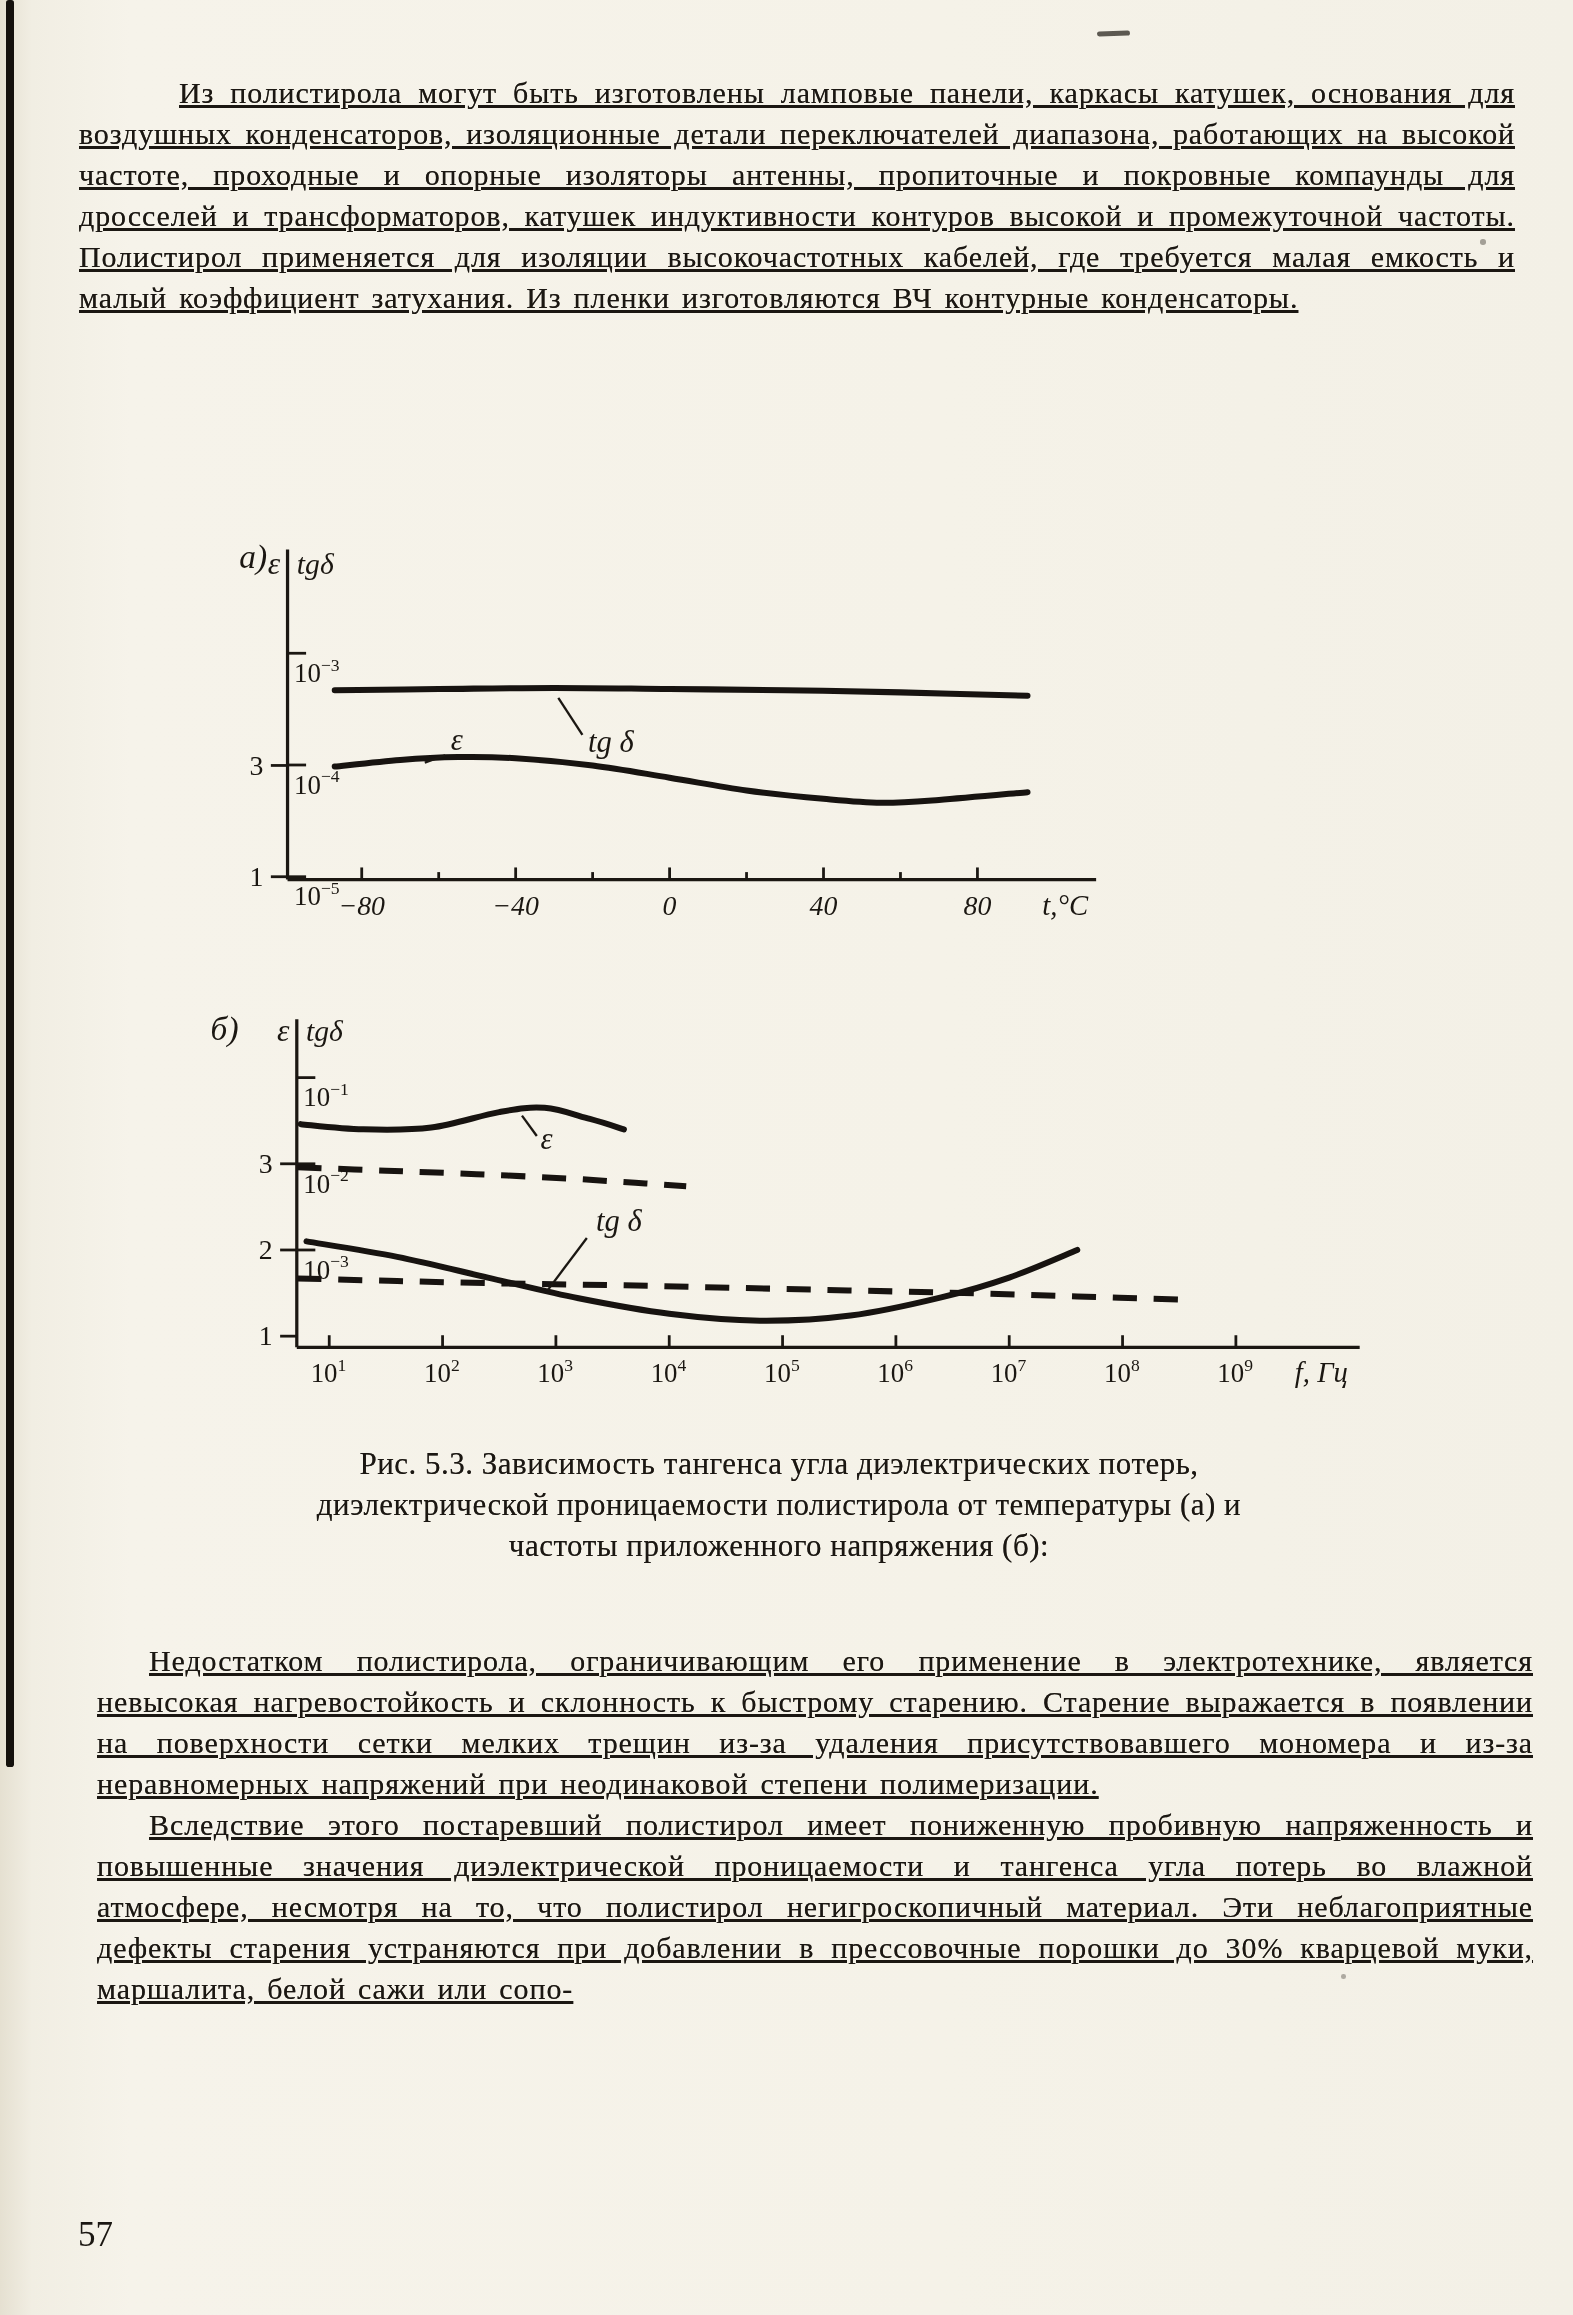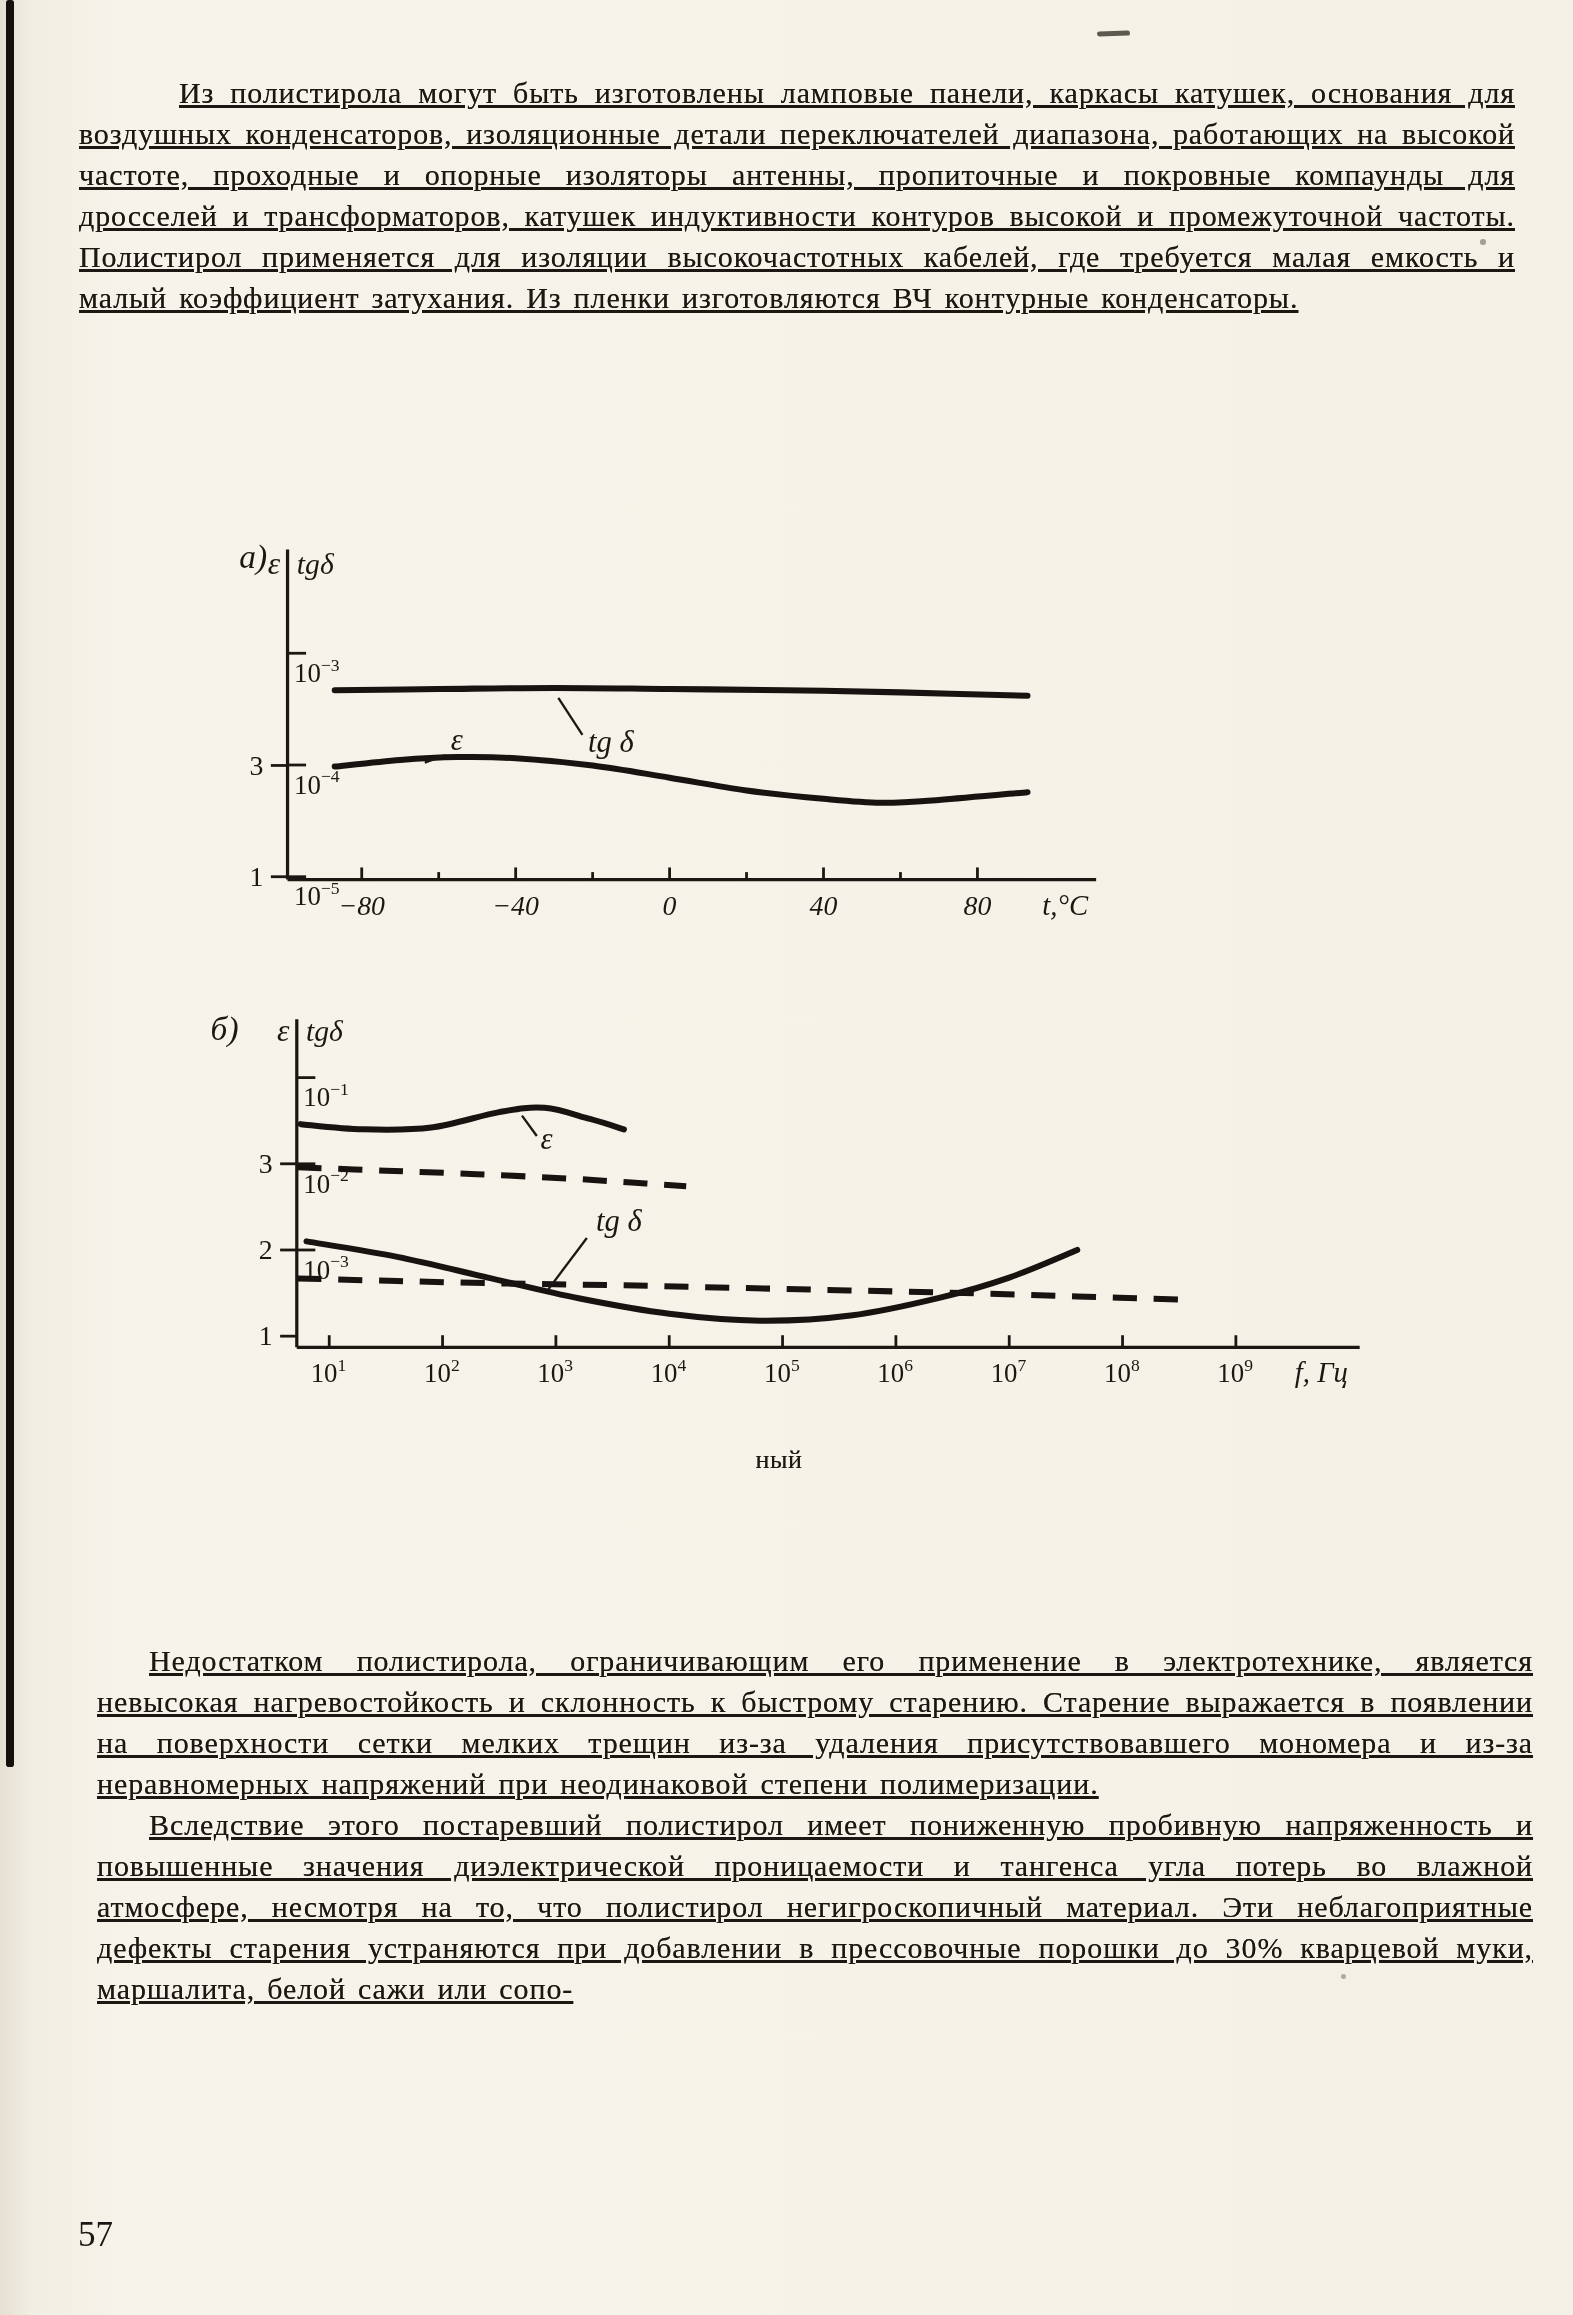--- a/index.html
+++ b/index.html
@@ -128,21 +128,21 @@
         <path d="M115.5 263.7C131.8 266.5 180.8 273.9 213.4 280.4C246.0 286.9 278.6 295.3 311.2 302.8C343.8 310.2 376.4 318.6 409.1 325.1C441.7 331.6 474.3 337.8 506.9 341.8C539.5 345.9 572.1 348.9 604.7 349.3C637.4 349.6 670.0 347.9 702.6 343.7C735.2 339.5 771.9 331.0 800.4 324.1C829.0 317.3 849.3 311.3 873.8 302.8C898.3 294.2 934.9 278.0 947.2 273.0" class="curve"></path>
         <path d="M105.8 303.7C123.7 304.2 175.1 305.6 213.4 306.5C251.7 307.4 294.9 308.5 335.7 309.3C376.4 310.0 417.2 310.4 458.0 311.1C498.7 311.9 539.5 313.0 580.3 313.9C621.0 314.8 661.8 315.8 702.6 316.7C743.3 317.6 784.1 318.4 824.9 319.5C865.6 320.6 906.4 322.0 947.2 323.2C987.9 324.5 1049.1 326.3 1069.5 326.9" class="curve dashed"></path>
         <line x1="348" y1="128" x2="364" y2="150" class="leader"></line>
         <text x="368" y="164" font-size="33" text-anchor="start" font-style="italic">ε</text>
         <line x1="418" y1="260" x2="376" y2="316" class="leader"></line>
         <text x="428" y="252" font-size="33" text-anchor="start" font-style="italic">tg δ</text>
       </svg>
   </figure>
 
   <div class="caption">
-    <div class="cap-leg" style="margin-top:0">ный</div>
+    <div class="cap-main">Рис. 5.3. Зависимость тангенса угла диэлектрических потерь, диэлектрической проницаемости полистирола от температуры (а) и частоты приложенного напряжения (б):</div>
   </div>
 
   <div class="body-block">
     <p>Недостатком полистирола, ограничивающим его применение в электротехнике, является невысокая нагревостойкость и склонность к быстрому старению. Старение выражается в появлении на поверхности сетки мелких трещин из-за удаления присутствовавшего мономера и из-за неравномерных напряжений при неодинаковой степени полимеризации.</p>
     <p>Вследствие этого постаревший полистирол имеет пониженную пробивную напряженность и повышенные значения диэлектрической проницаемости и тангенса угла потерь во влажной атмосфере, несмотря на то, что полистирол негигроскопичный материал. Эти неблагоприятные дефекты старения устраняются при добавлении в прессовочные порошки до 30% кварцевой муки, маршалита, белой сажи или сопо-</p>
   </div>
 
   <div class="pagenum">57</div>
 
   <div class="speck dash"></div>

